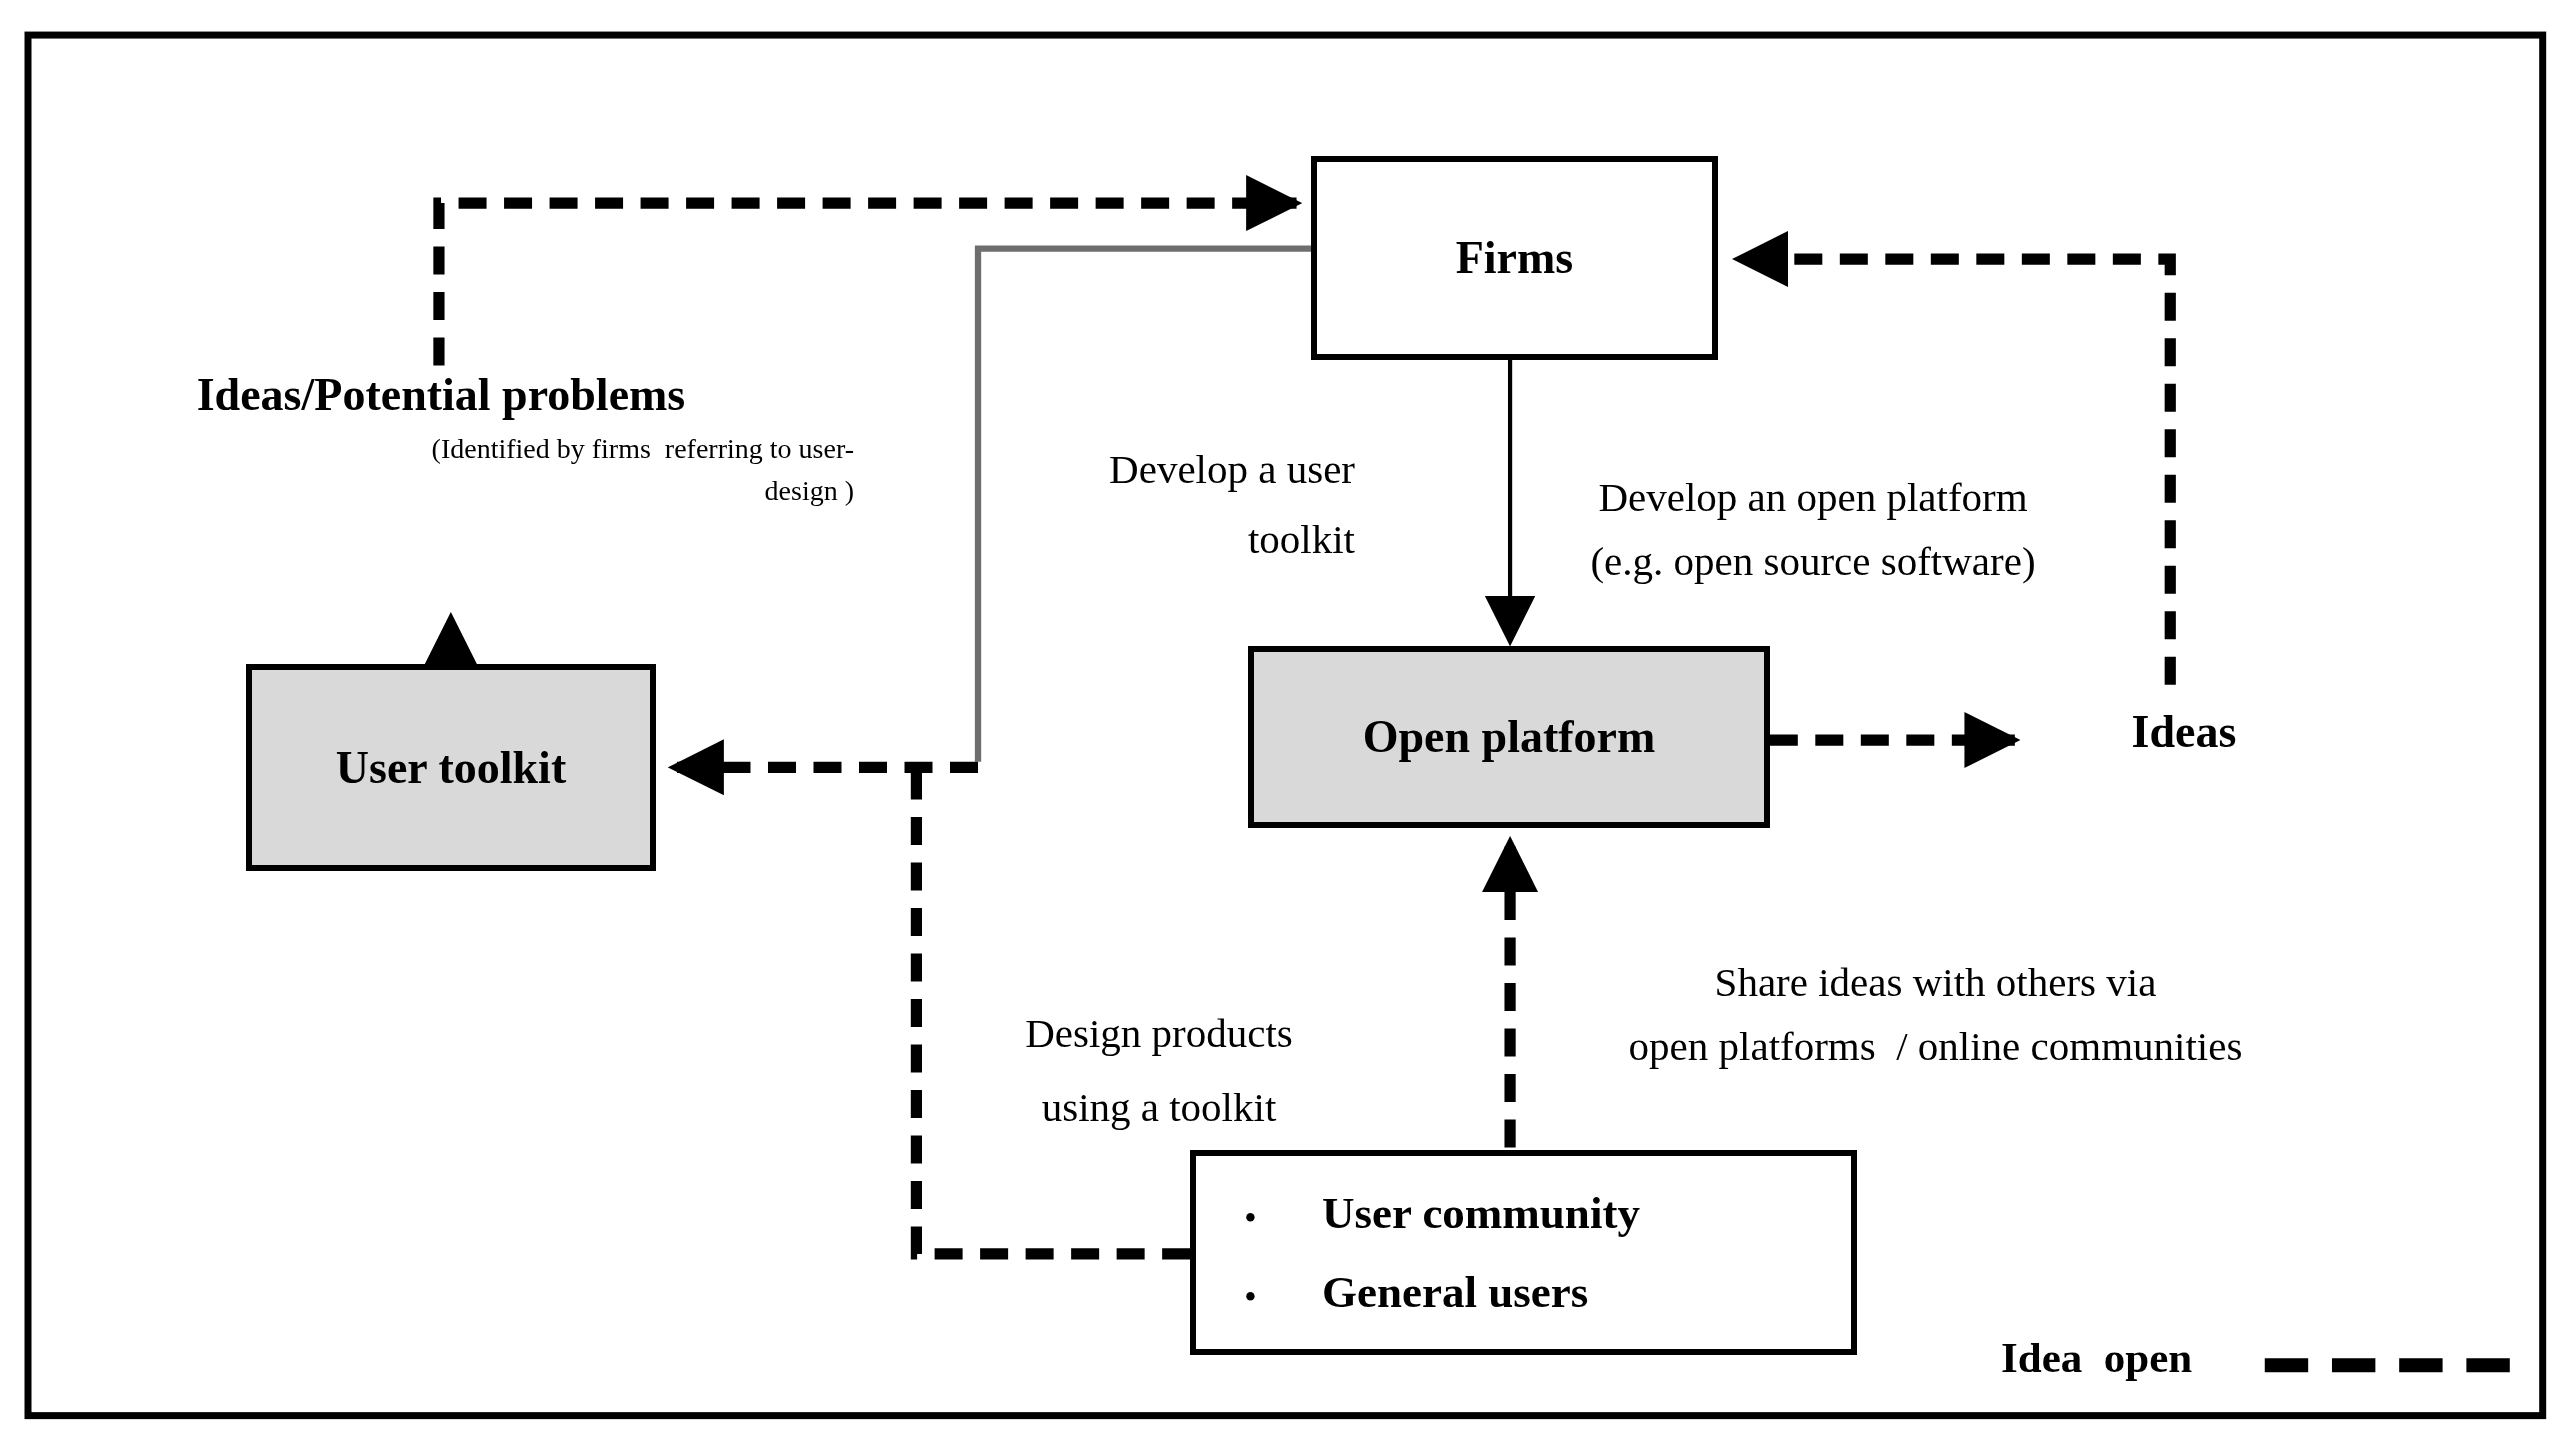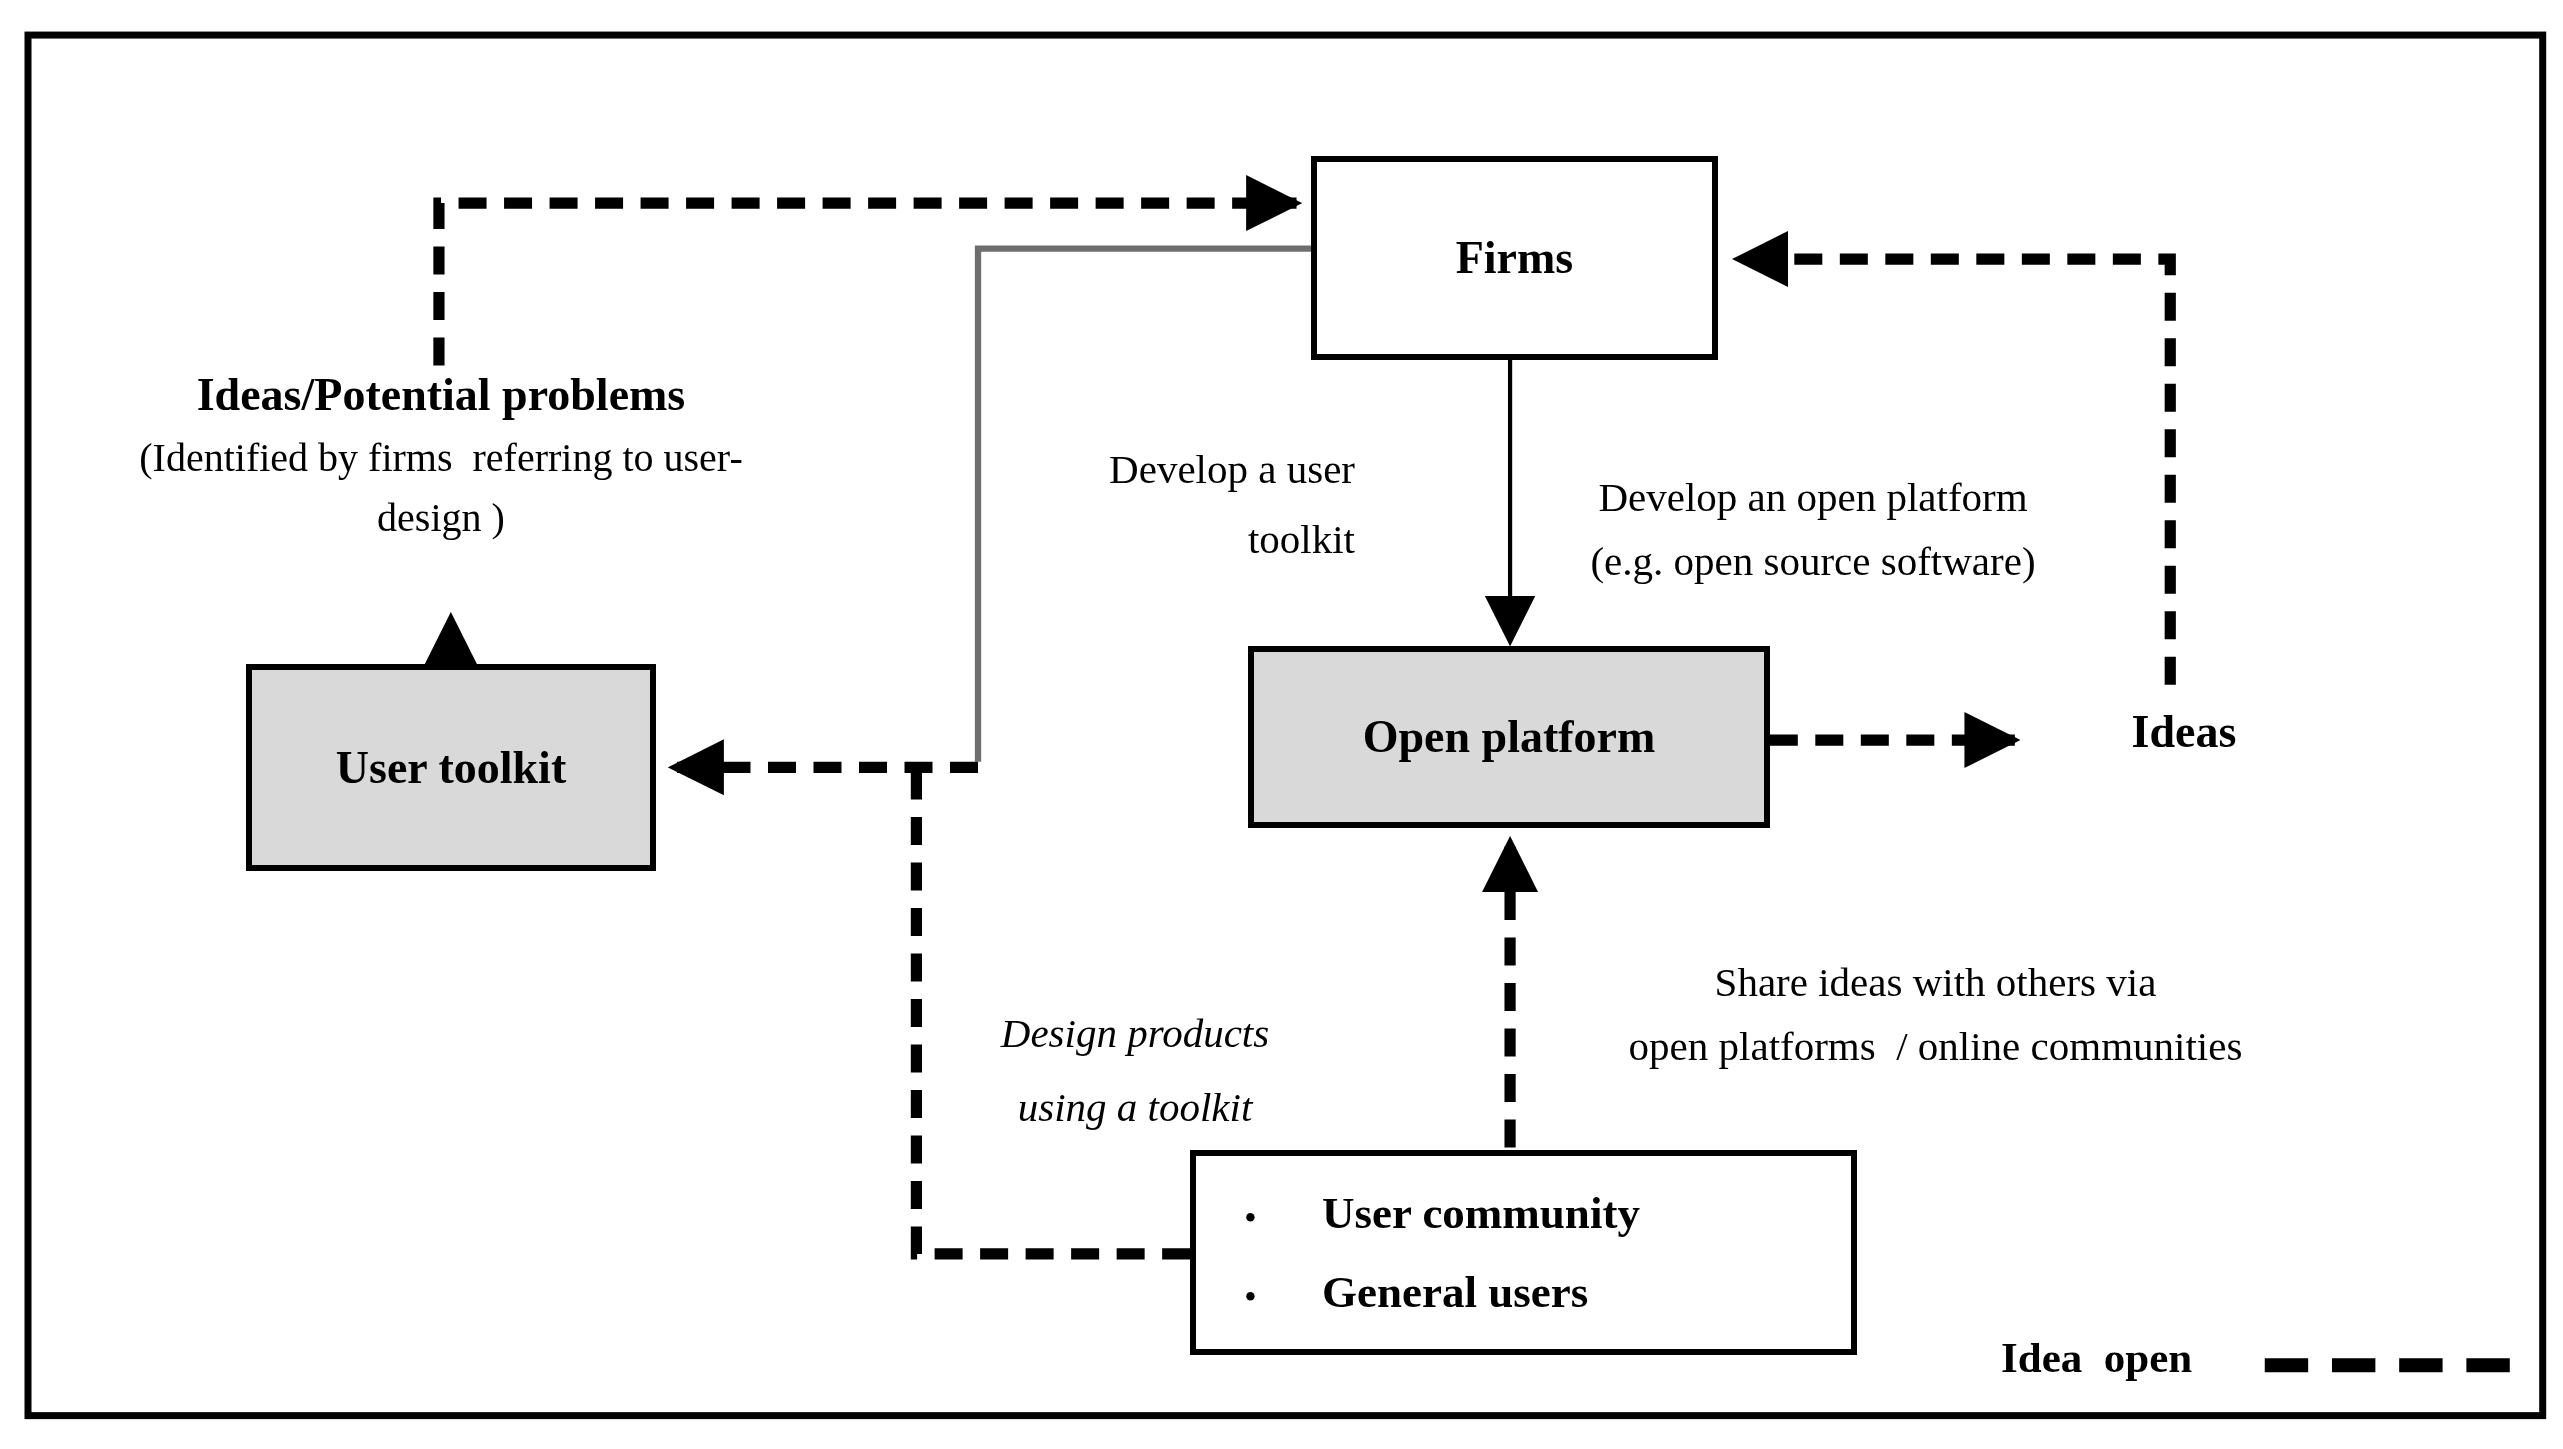--- a/index.html
+++ b/index.html
@@ -55,23 +55,24 @@
     text-align: center;
   }
   .heading-title {
     font-weight: bold;
     font-size: 46px;
     line-height: 1.1;
     margin-bottom: 7px;
     font-family: Liberation Serif, serif;
   }
   .heading-sub {
-    font-size: 40px;
+    font-size: 28px;
     line-height: 1.5;
     white-space: pre-wrap;
+    text-align: right;
   }
   .big-text {
     position: absolute;
     font-weight: bold;
     font-size: 46px;
     line-height: 1;
     text-align: center;
   }
   .bullets {
     list-style: none;
@@ -174,21 +175,21 @@
 
   <div class="label tight" style="left:935px; top:435px; width:420px;text-align:right;">Develop a user
 toolkit</div>
 
   <div class="label" style="left:1470px; top:951px; width:931px;">Share ideas with others via
 open platforms  / online communities</div>
 
   <div class="label" style="left:1519px; top:466px; width:588px;">Develop an open platform
 (e.g. open source software)</div>
 
-  <div class="label spread" style="left:918px; top:997px; width:434px;font-style:italic;">Design products
+  <div class="label spread" style="left:942px; top:997px; width:434px;">Design products
 using a toolkit</div>
 
   <div class="big-text" style="left:2086px; top:709px; width:196px;">Ideas</div>
 
   <div class="legend-label">Idea  open</div>
 
 </div>
 
 
 </body></html>

